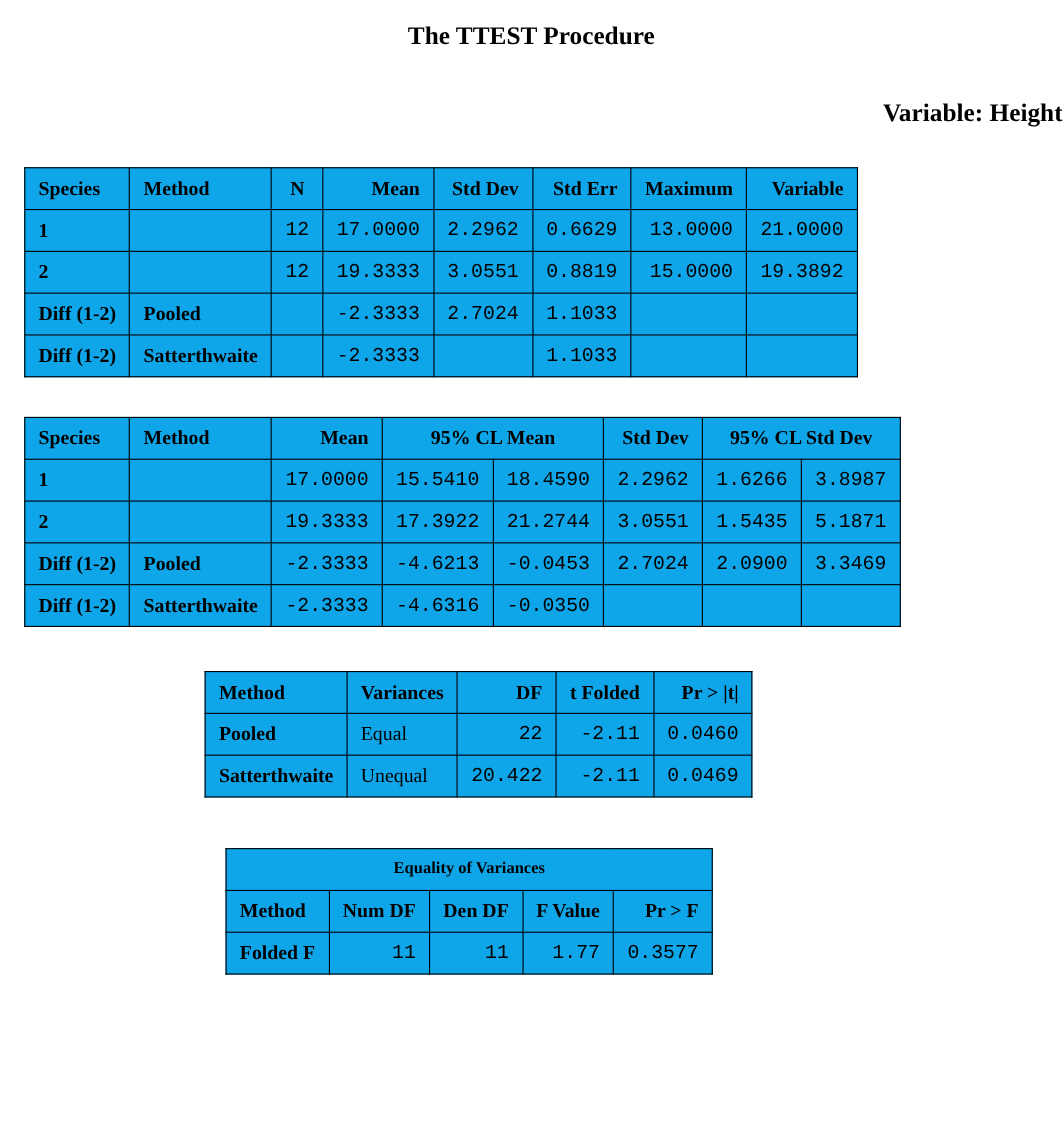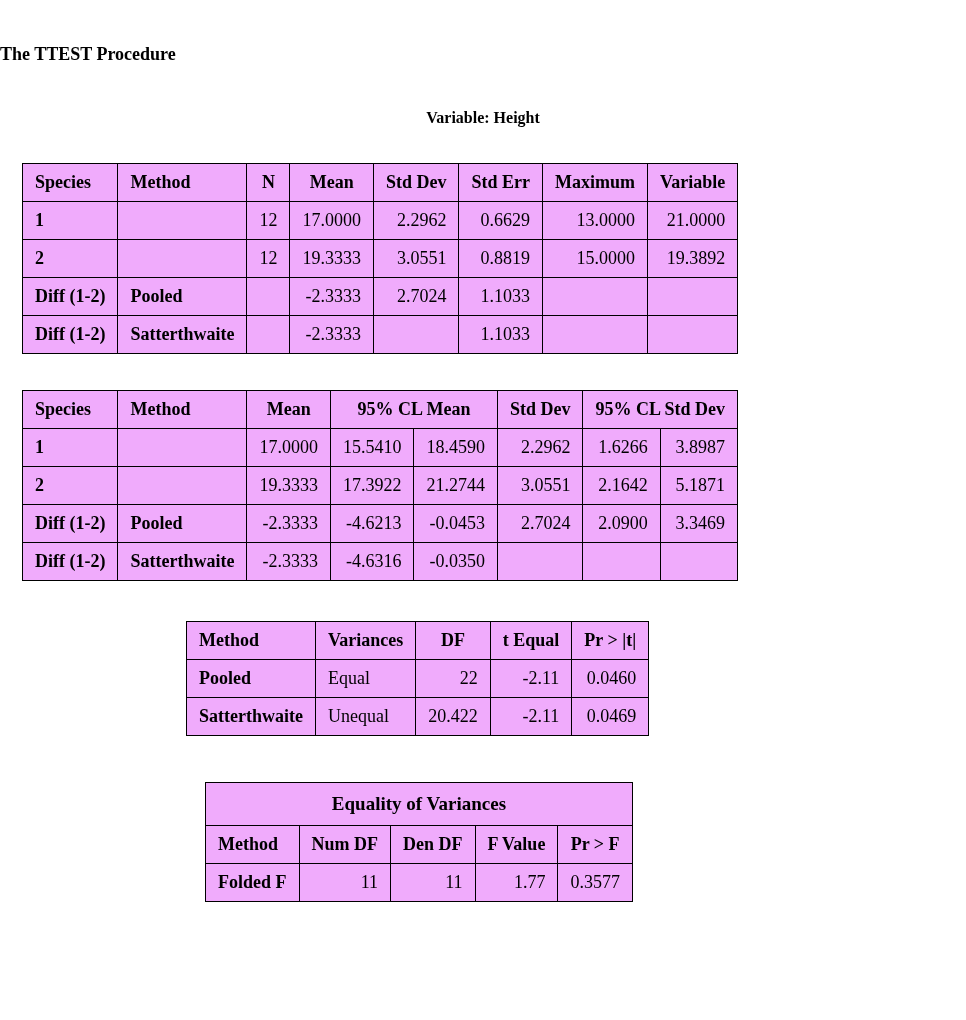--- a/index.html
+++ b/index.html
@@ -14,50 +14,51 @@
     color: #000000;
     overflow: hidden;
   }
   .page {
     position: relative;
     width: 966px;
     height: 1020px;
     box-sizing: border-box;
   }
   .title {
-    font-size: 18px;
-    font-weight: bold;
-    margin-top: 44px;
+    text-align: center;
+    font-size: 23px;
+    font-weight: bold;
+    margin-top: 20px;
   }
   .subtitle {
-    text-align: center;
-    font-size: 16px;
+    text-align: right;
+    font-size: 23px;
     font-weight: bold;
     margin-top: 44px;
   }
   table {
     border-collapse: collapse;
     font-size: 18px;
-    background: #f0abfc;
+    background: #0ea5e9;
   }
   table td, table th {
     border: 1px solid #000000;
     padding: 8px 12px;
     font-weight: normal;
     vertical-align: middle;
     white-space: nowrap;
   }
   table th {
     font-weight: bold;
   }
   .hdr-left { text-align: left; }
   .hdr-center { text-align: center; }
-  .hdr-right { }
+  .hdr-right { text-align: right; }
   .cell-left { text-align: left; }
-  .cell-right { text-align: right; }
+  .cell-right { text-align: right; font-family: Liberation Mono, monospace; }
   .rowlabel {
     font-weight: bold;
     text-align: left;
   }
 
   .tbl-stats-wrap {
     margin-top: 36px;
     margin-left: 22px;
   }
   .tbl-ci-wrap {
@@ -68,21 +69,21 @@
     margin-top: 40px;
     margin-left: 186px;
   }
   .tbl-eqvar-wrap {
     margin-top: 46px;
     margin-left: 205px;
   }
   .span-title {
     text-align: center;
     font-weight: bold;
-    font-size: 19px;
+    font-size: 15px;
     padding: 10px 12px;
   }
 </style>
 </head>
 <body>
 
 <div class="page">
 
   <div class="title">The TTEST Procedure</div>
   <div class="subtitle">Variable: Height</div>
@@ -169,21 +170,21 @@
           <td class="cell-right">1.6266</td>
           <td class="cell-right">3.8987</td>
         </tr>
         <tr>
           <td class="rowlabel">2</td>
           <td class="rowlabel"></td>
           <td class="cell-right">19.3333</td>
           <td class="cell-right">17.3922</td>
           <td class="cell-right">21.2744</td>
           <td class="cell-right">3.0551</td>
-          <td class="cell-right">2.1642</td>
+          <td class="cell-right">1.5435</td>
           <td class="cell-right">5.1871</td>
         </tr>
         <tr>
           <td class="rowlabel">Diff (1-2)</td>
           <td class="rowlabel">Pooled</td>
           <td class="cell-right">-2.3333</td>
           <td class="cell-right">-4.6213</td>
           <td class="cell-right">-0.0453</td>
           <td class="cell-right">2.7024</td>
           <td class="cell-right">2.0900</td>
@@ -203,21 +204,21 @@
     </table>
   </div>
 
   <div class="tbl-ttests-wrap">
     <table>
       <thead>
         <tr>
           <th class="hdr-left">Method</th>
           <th class="hdr-center">Variances</th>
           <th class="hdr-right">DF</th>
-          <th class="hdr-right">t Equal</th>
+          <th class="hdr-right">t Folded</th>
           <th class="hdr-right">Pr &gt; |t|</th>
         </tr>
       </thead>
       <tbody>
         <tr>
           <td class="rowlabel">Pooled</td>
           <td class="cell-left">Equal</td>
           <td class="cell-right">22</td>
           <td class="cell-right">-2.11</td>
           <td class="cell-right">0.0460</td>

